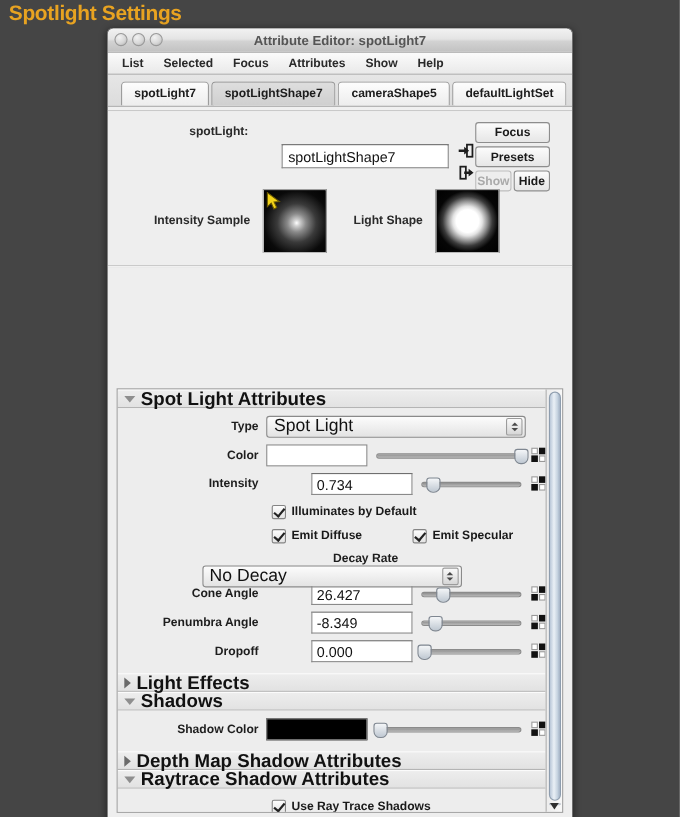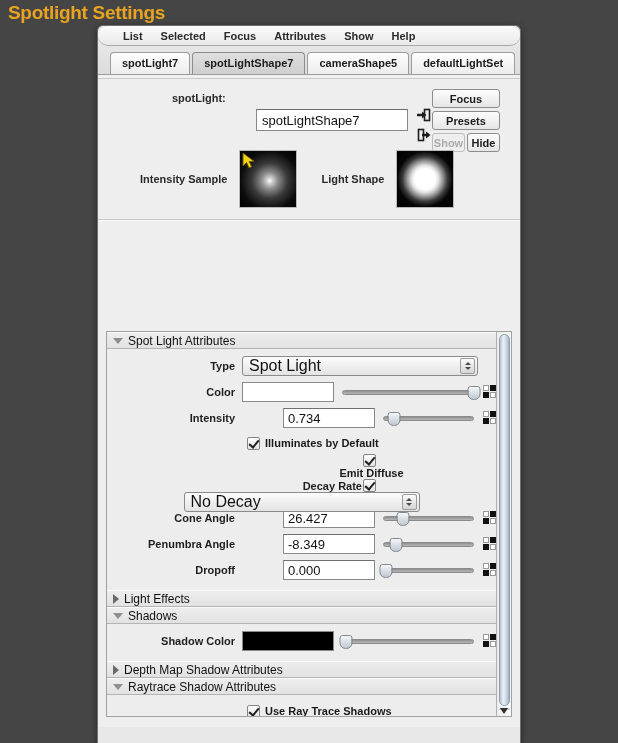--- a/index.html
+++ b/index.html
@@ -43,21 +43,21 @@
   .light{
     width:12px;height:12px;border-radius:50%;
     background:radial-gradient(circle at 35% 30%,#f2f2f2 0%,#d8d8d8 55%,#b0b0b0 100%);
     border:1px solid #999;
     box-sizing:border-box;
   }
   .menubar{
     height:19px;
     background:linear-gradient(to bottom,#fbfbfb,#e9e9e9);
     border-bottom:1px solid #a8a8a8;
-    display:flex;align-items:center;padding-left:16px;border-radius:10px;
+    display:flex;align-items:center;padding-left:4px;
   }
   .menu-item{
     font-size:11px;font-weight:bold;color:#2a2a2a;padding:0 9px;
     cursor:default;
   }
 
   
   .tabstrip{
     height:28px;position:relative;
     background:linear-gradient(to bottom,#e6e6e6,#dcdcdc);
@@ -172,21 +172,21 @@
     width:0;height:0;margin-right:5px;
   }
   .tri.open{
     border-left:5px solid transparent;border-right:5px solid transparent;
     border-top:6px solid #8e8e8e;
   }
   .tri.closed{
     border-top:5px solid transparent;border-bottom:5px solid transparent;
     border-left:6px solid #6a6a6a;
   }
-  .sect-title{font-size:12px;font-weight:normal;color:#111;}
+  .sect-title{font-size:17px;font-weight:bold;color:#111;}
   .sect-body{padding:5px 0 6px 0;background:#ededed;}
 
   .ctrl{
     display:flex;align-items:center;height:23px;margin-bottom:3px;
   }
   .ctrl .clabel{
     width:128px;text-align:right;padding-right:7px;
     font-size:11px;font-weight:bold;color:#1e1e1e;
   }
   .field{
@@ -236,21 +236,21 @@
   .mapbtn{
     width:13px;height:13px;margin-left:9px;position:relative;flex:0 0 auto;
   }
   .mapbtn i{position:absolute;width:6px;height:6px;display:block;}
   .mapbtn i:nth-child(1){left:0;top:0;background:#fff;border:1px solid #999;box-sizing:border-box;}
   .mapbtn i:nth-child(2){left:7px;top:0;background:#111;}
   .mapbtn i:nth-child(3){left:0;top:7px;background:#111;}
   .mapbtn i:nth-child(4){left:7px;top:7px;background:#fff;border:1px solid #999;box-sizing:border-box;}
 
   .checkrow{display:flex;align-items:center;height:22px;padding-left:140px;}
-  .checkrow.two{padding-left:140px;flex-direction:column;}
+  .checkrow.two{padding-left:140px;}
   .cbox{
     width:13px;height:13px;background:linear-gradient(to bottom,#fdfdfd,#e4e4e4);
     border:1px solid #848484;border-radius:2px;margin-right:5px;
     position:relative;flex:0 0 auto;box-sizing:border-box;
   }
   .cbox.on:after{
     content:"";position:absolute;left:3px;top:0px;width:4px;height:8px;
     border:solid #222;border-width:0 2px 2px 0;transform:rotate(40deg);
   }
   .ctext{font-size:11px;font-weight:bold;color:#1a1a1a;white-space:nowrap;}
@@ -279,20 +279,28 @@
     border-top:6px solid #2f2f2f;
   }
 </style>
 </head>
 <body>
 
 <div class="page-title">Spotlight Settings</div>
 
 <div class="window">
 
+  <div class="titlebar">
+    <div class="traffic">
+      <span class="light"></span>
+      <span class="light"></span>
+      <span class="light"></span>
+    </div>
+    <div class="title-text">Attribute Editor: spotLight7</div>
+  </div>
 
   <div class="menubar">
     <div class="menu-item">List</div>
     <div class="menu-item">Selected</div>
     <div class="menu-item">Focus</div>
     <div class="menu-item">Attributes</div>
     <div class="menu-item">Show</div>
     <div class="menu-item">Help</div>
   </div>
 

